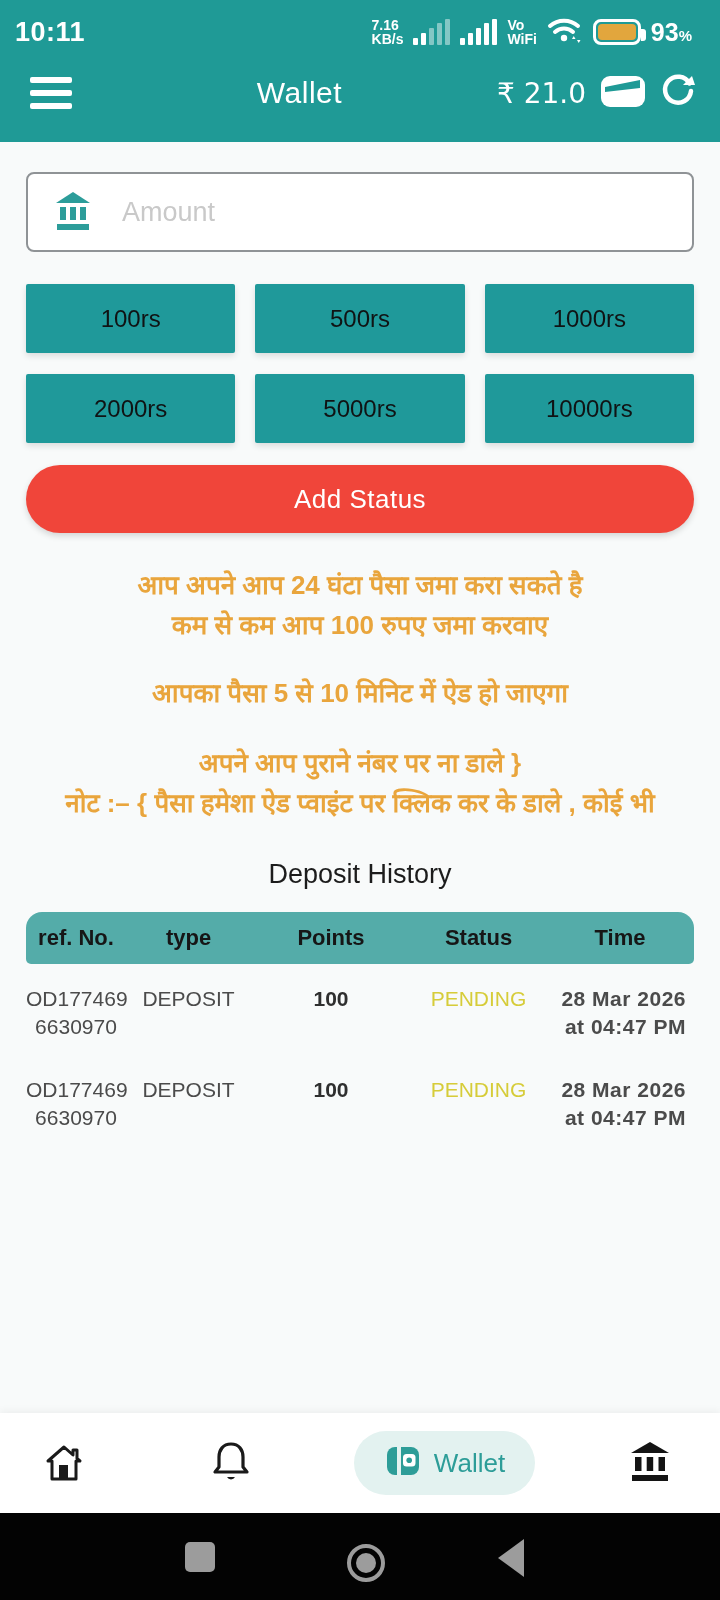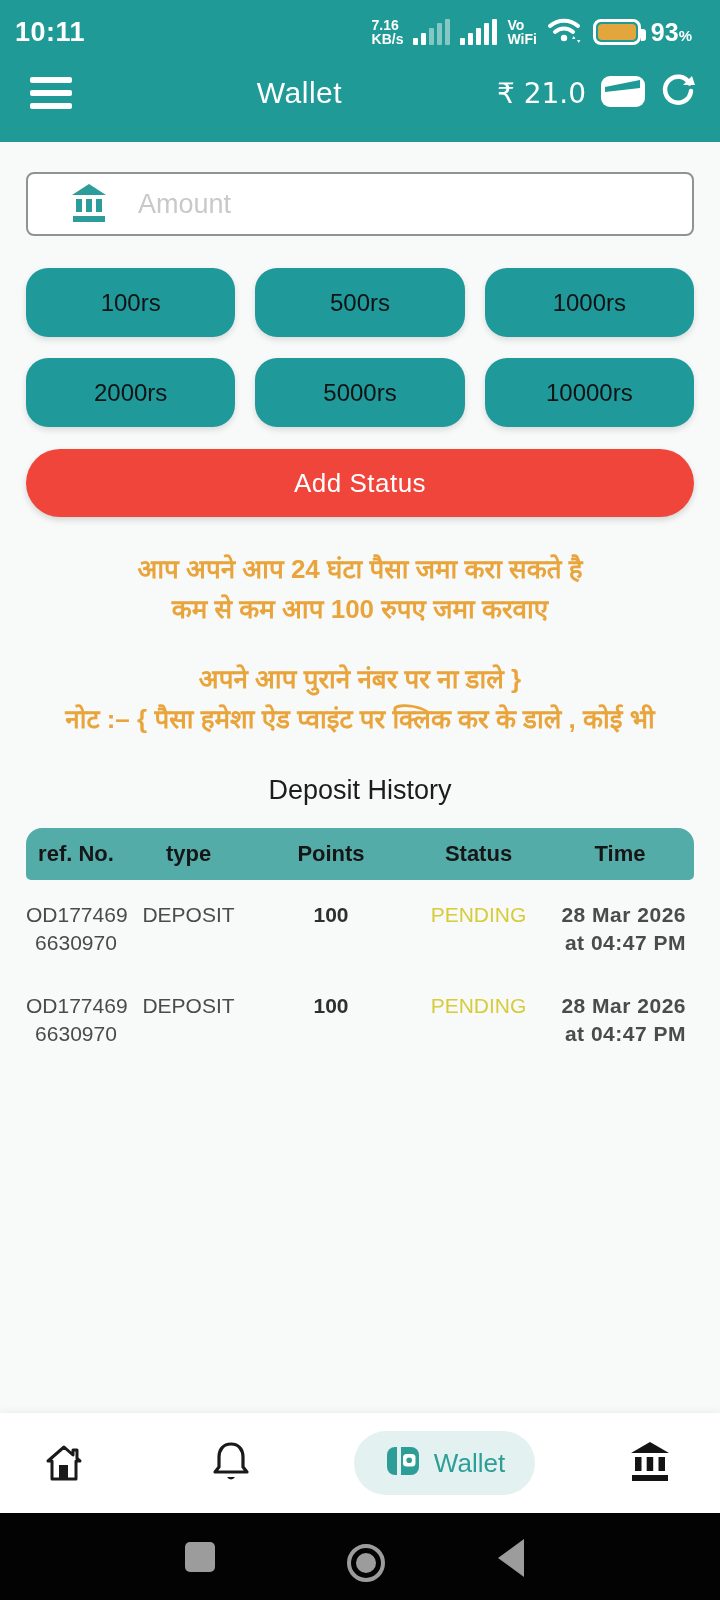--- a/index.html
+++ b/index.html
@@ -26,26 +26,26 @@
   .appbar-row { display:flex; align-items:center; padding:10px 24px 0 30px; height:72px; }
   .hamburger { width:42px; display:flex; flex-direction:column; gap:7px; cursor:pointer; }
   .hamburger span { display:block; height:6px; background:#fff; border-radius:2px; }
   .appbar-title { flex:1; text-align:center; font-size:30px; font-weight:500; letter-spacing:.5px; padding-left:30px; }
   .appbar-right { display:flex; align-items:center; gap:14px; }
   .balance { font-size:28px; font-weight:500; font-family:"DejaVu Sans","Liberation Sans",sans-serif; }
 
   
   .content { position:absolute; top:142px; left:0; width:720px; bottom:187px; background:#F8FAFA; overflow:hidden; }
 
-  .amount-box { display:flex; align-items:center; gap:30px; margin:30px 26px 0 26px; height:64px; background:#fff; border:2px solid #8F9396; border-radius:8px; padding:0 42px; }
+  .amount-box { display:flex; align-items:center; gap:30px; margin:30px 26px 0 26px; height:80px; background:#fff; border:2px solid #8F9396; border-radius:8px; padding:0 26px; }
   .amount-input { flex:1; border:none; outline:none; font-size:27px; color:#444; background:transparent; font-family:inherit; }
   .amount-input::placeholder { color:#C9C9C9; }
 
   .quick-grid { display:grid; grid-template-columns:repeat(3,1fr); gap:21px 20px; margin:32px 26px 0 26px; }
-  .quick-btn { height:69px; background:#1F999A; border:none; border-radius:22px; font-size:24px; font-weight:500; color:#101314; cursor:pointer; font-family:inherit; box-shadow:0 3px 6px rgba(0,0,0,.12); }
+  .quick-btn { height:69px; background:#1F999A; border:none; border-radius:2px; font-size:24px; font-weight:500; color:#101314; cursor:pointer; font-family:inherit; box-shadow:0 3px 6px rgba(0,0,0,.12); }
 
   .add-points { display:block; width:668px; margin:22px 26px 0 26px; height:68px; background:#F0453A; border:none; border-radius:34px; color:#fff; font-size:26px; font-weight:500; letter-spacing:.5px; cursor:pointer; font-family:inherit; box-shadow:0 3px 6px rgba(0,0,0,.15); }
 
   .notice { color:#E9A53C; font-weight:700; font-size:26px; line-height:40px; text-align:center; }
   .notice-1 { margin-top:32px; }
   .notice-2 { margin-top:28px; }
   .notice-3 { margin-top:30px; }
 
   .history-title { margin-top:36px; text-align:center; font-size:27px; font-weight:500; color:#1C1C1C; }
 
@@ -168,20 +168,23 @@
       <button class="quick-btn">5000rs</button>
       <button class="quick-btn">10000rs</button>
     </div>
 
     <button class="add-points">Add Status</button>
 
     <div class="notice notice-1">
       <div>आप अपने आप 24 घंटा पैसा जमा करा सकते है</div>
       <div>कम से कम आप 100 रुपए जमा करवाए</div>
     </div>
+    <div class="notice notice-2">
+      <div>आपका पैसा 5 से 10 मिनिट में ऐड हो जाएगा</div>
+    </div>
     <div class="notice notice-3">
       <div>अपने आप पुराने नंबर पर ना डाले }</div>
       <div>नोट :– { पैसा हमेशा ऐड प्वाइंट पर क्लिक कर के डाले , कोई भी</div>
     </div>
 
     <div class="history-title">Deposit History</div>
 
     <div class="history-table">
       <div class="t-head">
         <div class="cell">ref. No.</div>

